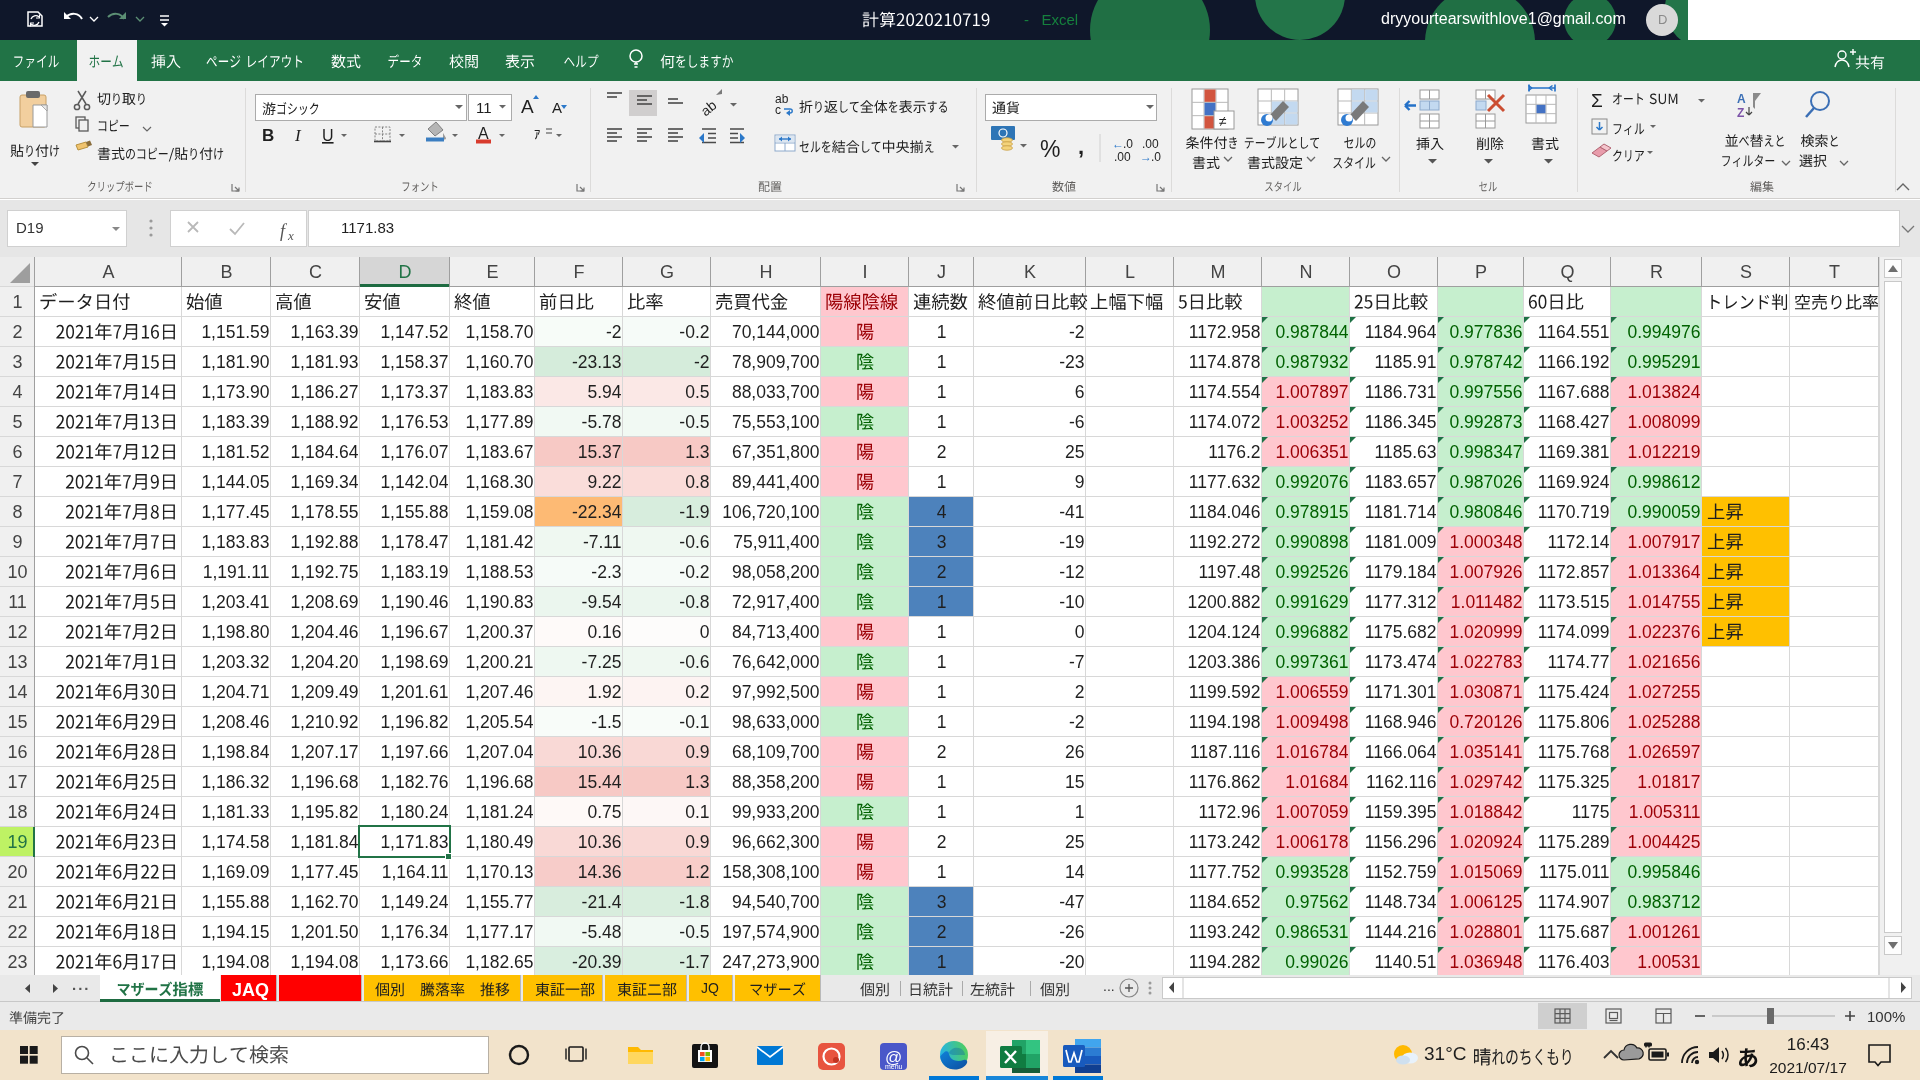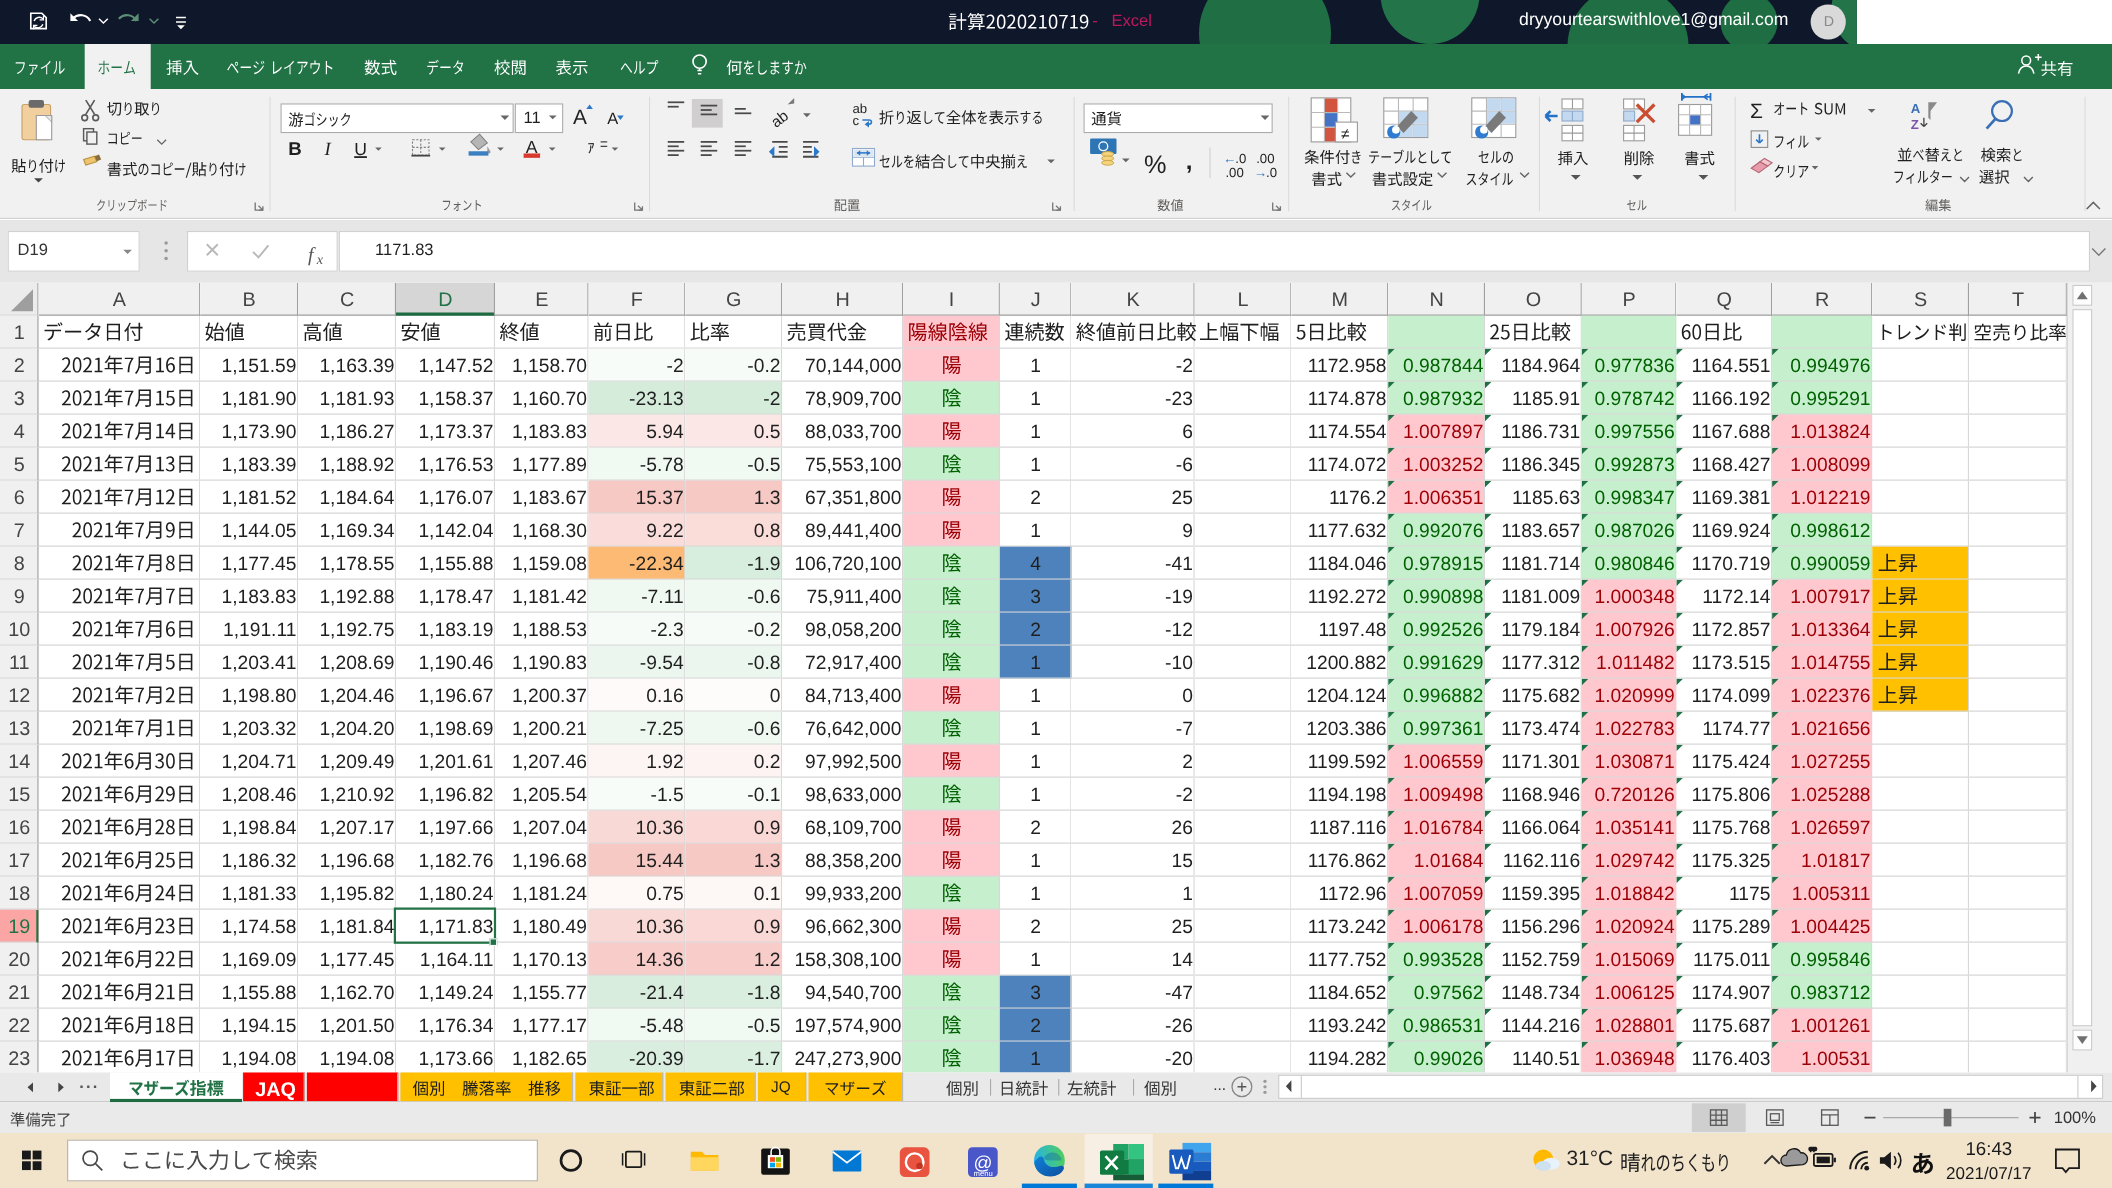--- a/index.html
+++ b/index.html
@@ -792,21 +792,21 @@
           <td>1172.96</td>
           <td class="tri r">1.007059</td>
           <td class="tri">1159.395</td>
           <td class="tri r">1.018842</td>
           <td class="tri">1175</td>
           <td class="tri r">1.005311</td>
           <td class=""></td>
           <td></td>
         </tr>
         <tr>
-          <td class="rh" style="color:#217346;box-shadow:inset -2px 0 0 #217346,inset 0 -1px 0 #d8d8d8;background:#fca5a5">19</td>
+          <td class="rh" style="color:#217346;box-shadow:inset -2px 0 0 #217346,inset 0 -1px 0 #d8d8d8;background:#bef264">19</td>
           <td></td>
           <td>1,174.58</td>
           <td>1,181.84</td>
           <td>1,171.83</td>
           <td>1,180.49</td>
           <td style="background:#f9d9d6">10.36</td>
           <td style="background:#f9d8d5">0.9</td>
           <td>96,662,300</td>
           <td class="c r"></td>
           <td class="c">2</td>
@@ -1084,21 +1084,21 @@
     <path d="M105 33a6 6 0 0 1 6-6" fill="none" stroke="#1a1a1a" stroke-width="1.8"></path>
     <circle cx="110" cy="32" r="2.2" fill="#1a1a1a"></circle>
     <path d="M122 22h4l6-5v16l-6-5h-4z" fill="#1a1a1a"></path>
     <path d="M135 21a7 7 0 0 1 0 8M138.5 18a11 11 0 0 1 0 14" stroke="#1a1a1a" stroke-width="1.5" fill="none"></path>
   </svg>
 <div class="ab" style="left:1741px;top:1035px;width:134px;text-align:center;font-size:17px;color:#1a1a1a">16:43</div>
 <div class="ab" style="left:1741px;top:1059px;width:134px;text-align:center;font-size:15.5px;color:#1a1a1a">2021/07/17</div>
 <svg class="ab" width="40" height="50" style="left:1861px;top:1030px">
     <path d="M8 15h21v17h-9l-3 3.5-3-3.5H8z" fill="none" stroke="#1a1a1a" stroke-width="1.6"></path>
   </svg>
-<span class="ab" style="left:993px;top:11px;font-size:15px;color:#be185d">-&nbsp;&nbsp;&nbsp;Excel</span>
+<span class="ab" style="left:1024px;top:11px;font-size:15px;color:#15803d">-&nbsp;&nbsp;&nbsp;Excel</span>
 <svg id="ovl" class="ab" width="1920" height="1080">
     <defs>
       <path id="q0" d="M9 -54V-48H40V-54ZM9 -80V-74H40V-80ZM9 -40V-34H40V-40ZM4 -67V-61H44V-67ZM67 -84V-50H44V-42H67V8H74V-42H97V-50H74V-84ZM8 -27V7H15V2H40V-27ZM15 -21H33V-4H15Z"></path>
       <path id="q1" d="M25 -46H76V-40H25ZM25 -35H76V-29H25ZM25 -56H76V-50H25ZM58 -84C55 -77 50 -70 44 -65C45 -64 48 -62 50 -61H30L35 -63C35 -65 33 -68 32 -70H49V-77H22C23 -79 24 -81 25 -83L18 -84C15 -77 10 -69 4 -64C5 -63 8 -61 10 -60C13 -62 16 -66 18 -70H24C26 -67 28 -64 29 -61H18V-24H31V-17L31 -15H6V-9H29C26 -5 20 -1 7 2C9 4 11 6 12 8C28 4 35 -3 37 -9H64V8H72V-9H95V-15H72V-24H84V-61H74L80 -64C79 -66 77 -68 75 -70H94V-77H62C63 -79 64 -81 65 -83ZM64 -15H39L39 -17V-24H64ZM50 -61C53 -64 56 -67 58 -70H66C69 -68 72 -64 73 -61Z"></path>
       <path id="q2" d="M4 0H50V-8H30C26 -8 22 -8 18 -7C35 -24 47 -38 47 -53C47 -66 39 -75 26 -75C16 -75 10 -70 4 -64L9 -59C13 -64 18 -67 24 -67C34 -67 38 -61 38 -53C38 -40 27 -26 4 -5Z"></path>
       <path id="q3" d="M28 1C42 1 51 -11 51 -37C51 -62 42 -75 28 -75C14 -75 5 -62 5 -37C5 -11 14 1 28 1ZM28 -6C20 -6 14 -15 14 -37C14 -58 20 -67 28 -67C36 -67 42 -58 42 -37C42 -15 36 -6 28 -6Z"></path>
       <path id="q4" d="M9 0H49V-8H34V-73H27C23 -71 19 -69 12 -68V-62H25V-8H9Z"></path>
       <path id="q5" d="M20 0H29C30 -29 34 -46 51 -68V-73H5V-66H40C26 -46 21 -28 20 0Z"></path>
       <path id="q6" d="M24 1C37 1 50 -10 50 -40C50 -63 40 -75 25 -75C14 -75 4 -65 4 -51C4 -36 12 -28 25 -28C31 -28 37 -31 42 -37C41 -14 33 -6 23 -6C18 -6 14 -8 11 -12L6 -6C10 -2 16 1 24 1ZM41 -44C36 -37 31 -35 26 -35C17 -35 13 -41 13 -51C13 -61 18 -68 26 -68C35 -68 40 -60 41 -44Z"></path>
       <path id="q7" d="M67 -66 62 -70C61 -70 59 -70 58 -70C55 -70 24 -70 19 -70C17 -70 13 -70 11 -70V-62C13 -62 16 -62 19 -62C24 -62 54 -62 59 -62C58 -52 54 -38 49 -29C42 -19 33 -10 18 -5L24 2C38 -4 47 -13 54 -25C61 -35 64 -51 66 -62C66 -63 67 -65 67 -66Z"></path>

